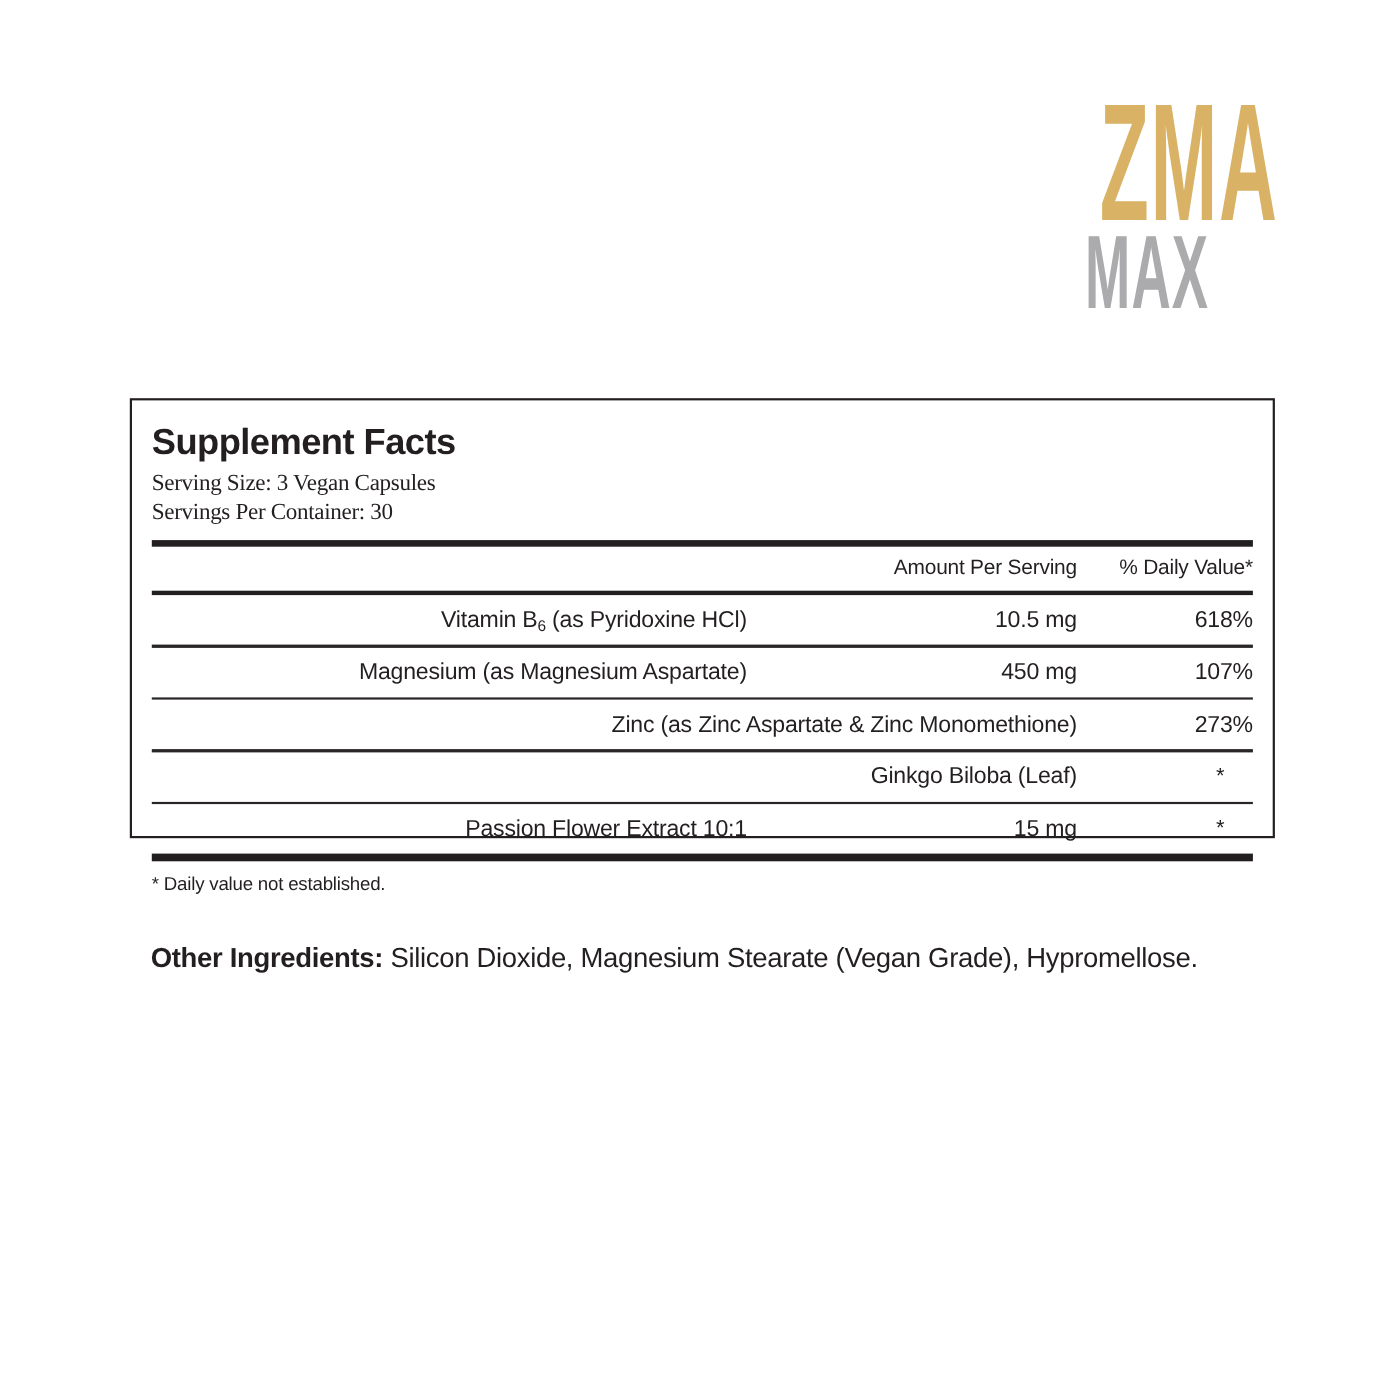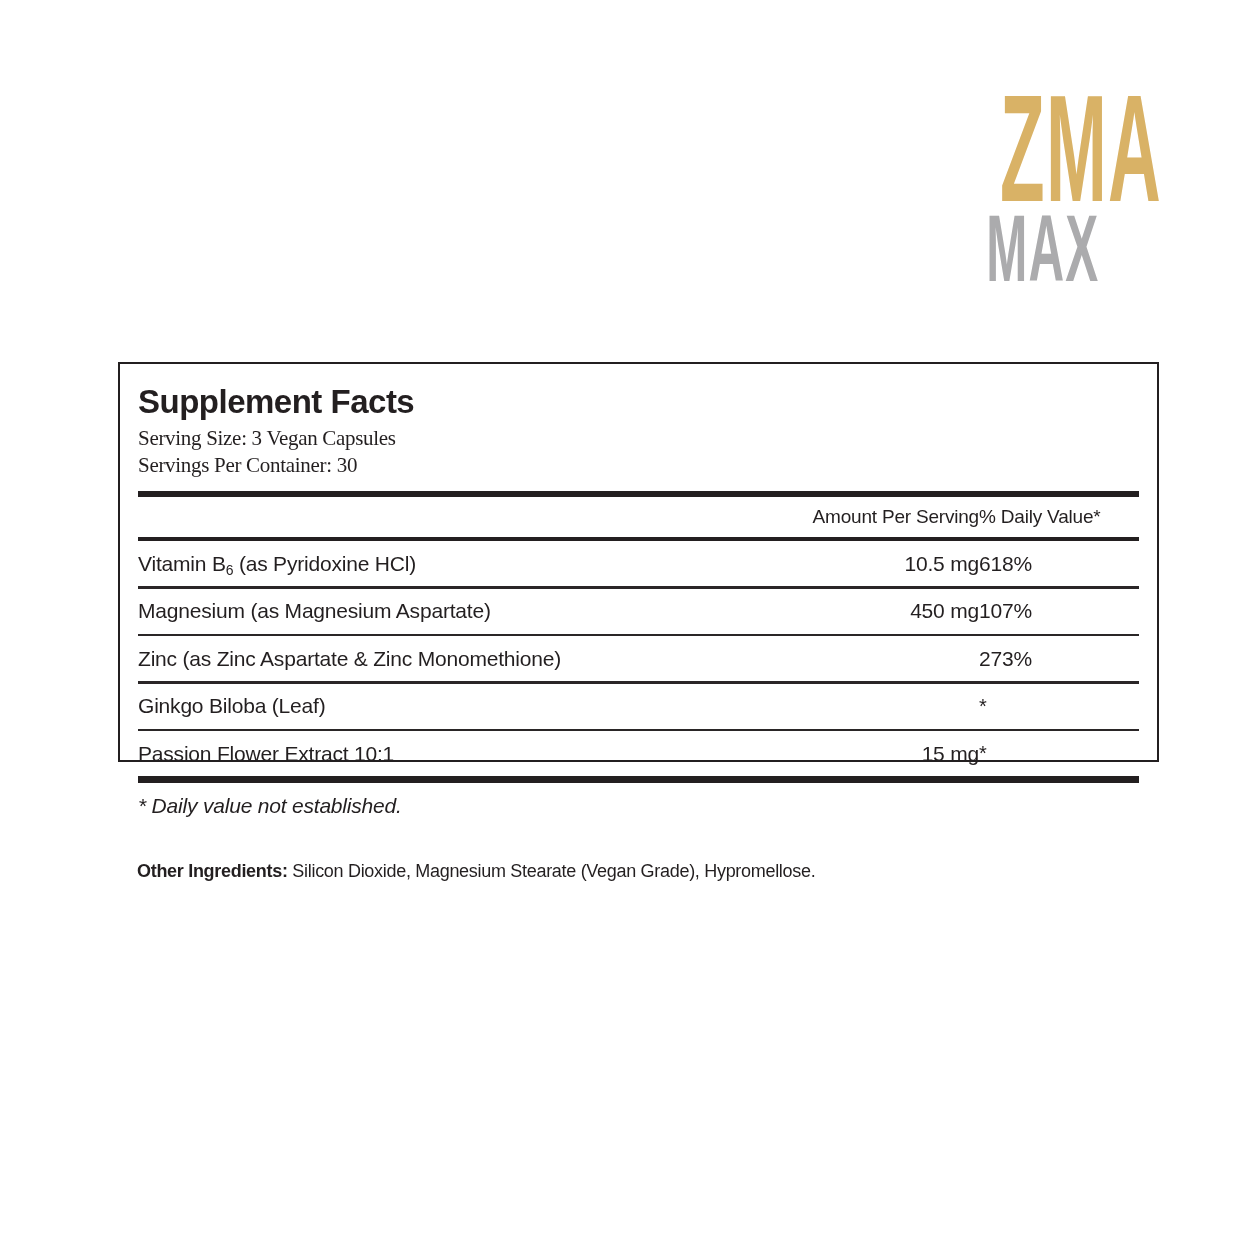--- a/index.html
+++ b/index.html
@@ -48,37 +48,37 @@
   .bar { background: #231f20; }
   .bar.header-top { margin-top: 12px; height: 6px; }
   .bar.header-bottom { height: 4px; }
   .bar.table-bottom { height: 7px; }
 
   .trow { display: flex; align-items: center; }
   .header-row { height: 40px; font-size: 19px; letter-spacing: -0.2px; }
   .nutrient-row { height: 45px; font-size: 21px; letter-spacing: -0.2px; }
   .sep { height: 2.5px; background: #2a2627; }
 
-  .c-name { flex: 1; text-align: left; white-space: nowrap; }
+  .c-name { flex: 1; text-align: right; white-space: nowrap; }
   .c-amount { width: 300px; text-align: right; white-space: nowrap; }
-  .c-dv { width: 160px; white-space: nowrap; }
+  .c-dv { width: 160px; text-align: right; white-space: nowrap; }
   .c-dv.est { font-size: 20px; padding-right: 26px; }
 
   .subscript { font-size: 14px; position: relative; top: 4px; }
 
   .footnote {
     margin-top: 11px;
-    font-size: 21px; font-style: italic; letter-spacing: -0.2px;
+    font-size: 17px; letter-spacing: -0.2px;
   }
 
   
   .other-ingredients {
     position: absolute; left: 137px; top: 856px;
     width: 1000px;
-    font-size: 18px; line-height: 30px; letter-spacing: -0.3px;
+    font-size: 25px; line-height: 30px; letter-spacing: -0.3px;
   }
   .other-label { font-weight: 700; }
 </style>
 </head>
 <body>
 
 <div class="canvas">
 
   <div class="logo">
     <div class="logo-zma">ZMA</div>

